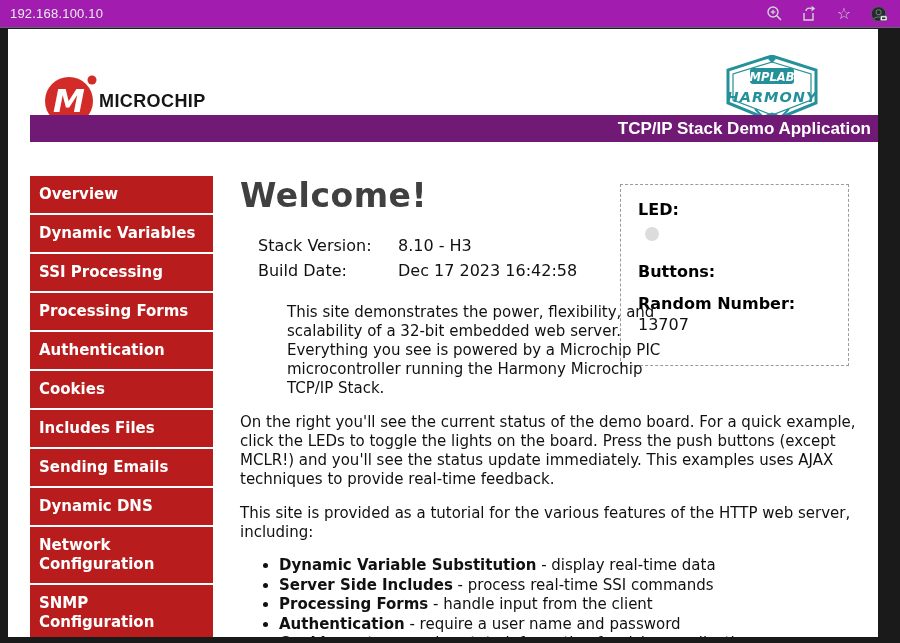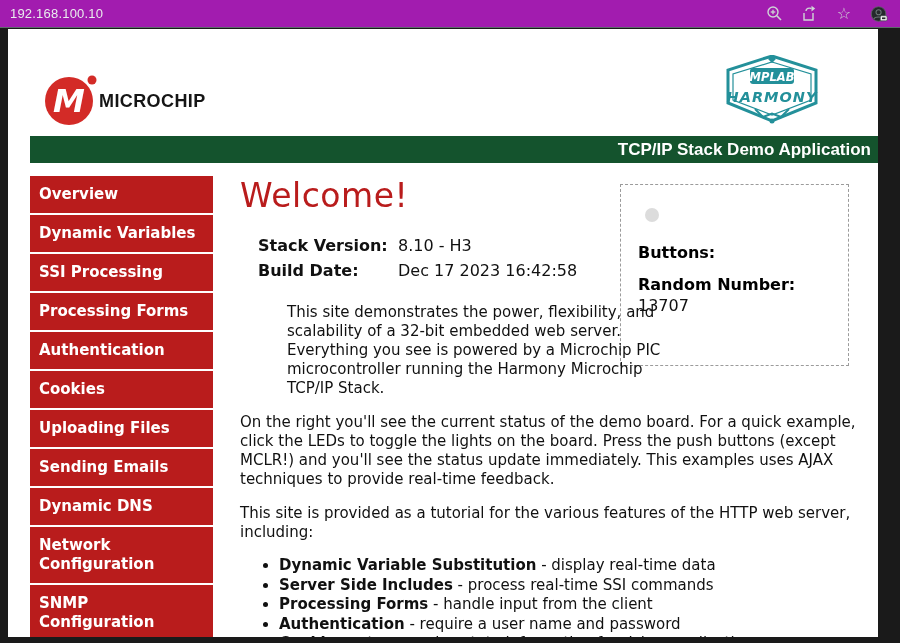--- a/index.html
+++ b/index.html
@@ -19,22 +19,22 @@
   
   .page { position:absolute; left:8px; top:29px; width:870px; height:608px;
           background:#ffffff; overflow:hidden; }
 
   
   .logo { position:absolute; left:36px; top:42px; display:flex; align-items:center; }
   .logotext { font-family:"Liberation Sans", sans-serif; font-weight:bold;
               font-size:18px; letter-spacing:.4px; color:#151515; margin-left:1px; }
   .harmony { position:absolute; left:714px; top:26px;font-style:italic; }
 
-  .banner { position:absolute; left:22px; right:0; top:107px; height:27px;
-            background:#14532d; color:#fff; text-align:right;
+  .banner { position:absolute; left:22px; right:0; top:86px; height:27px;
+            background:#701a75; color:#fff; text-align:right;
             font-family:"Liberation Sans", sans-serif; font-weight:bold;
             font-size:17px; line-height:27px; padding-right:7px; }
 
   
   .sidebar { position:absolute; left:22px; top:147px; width:183px; }
   .sbtn { background:#b91c1c; color:#ffffff; font-weight:bold; font-size:15px;
           line-height:19px; padding:9px 6px 9px 9px; margin-bottom:2px; cursor:pointer; }
 
   
   .statusbox { position:absolute; left:612px; top:155px; width:229px; height:182px;
@@ -43,24 +43,24 @@
   .led-dot { width:14px; height:14px; border-radius:50%; background:#dcdcdc;
              margin:8px 0 0 7px; cursor:pointer; }
   .mt { margin-top:21px; }
   .mt2 { margin-top:13px; }
   .vrow { margin:3px 0 0 7px; font-weight:bold; font-size:17px; }
   .vrow span { margin-right:13px; }
   .rand { font-size:16px; margin:2px 0 0 0; color:#111; }
 
   
   .main { position:absolute; left:232px; top:147px; width:616px; color:#111; }
-  .main h1 { font-size:33px; font-weight:400; color:#b91c1c; letter-spacing:.5px; }
+  .main h1 { font-size:33px; font-weight:700; color:#404040; letter-spacing:.5px; }
   .info { margin:18px 0 0 18px; }
   .irow { line-height:25px; font-size:16px; }
-  .ilabel { display:inline-block; width:140px; font-weight:bold; }
+  .ilabel { display:inline-block; width:140px; font-weight:normal; }
   .ivalue { }
   .main p { font-size:15px; line-height:19px; margin-top:15px; }
   .p1 { width:388px; margin-top:20px !important;margin-left:47px; }
   .main ul { margin:14px 0 0 0; padding-left:39px; }
   .main li { font-size:15px; line-height:19.5px; }
   .main li b { font-weight:bold; }
 </style>
 </head>
 <body>
 
@@ -125,28 +125,29 @@
     <span>TCP/IP Stack Demo Application</span>
   </div>
 
   <div class="sidebar">
     <div class="sbtn">Overview</div>
     <div class="sbtn">Dynamic Variables</div>
     <div class="sbtn">SSI Processing</div>
     <div class="sbtn">Processing Forms</div>
     <div class="sbtn">Authentication</div>
     <div class="sbtn">Cookies</div>
-    <div class="sbtn">Uploading Files</div>
+    <div class="sbtn">Includes Files</div>
     <div class="sbtn">Sending Emails</div>
     <div class="sbtn">Dynamic DNS</div>
     <div class="sbtn">Network Configuration</div>
     <div class="sbtn">SNMP Configuration</div>
   </div>
 
   <div class="statusbox">
+    <div class="sb-label">LED:</div>
     <div class="led-dot"></div>
     <div class="sb-label mt">Buttons:</div>
     <div class="sb-label mt2">Random Number:</div>
     <div class="rand">13707</div>
   </div>
 
   <div class="main">
     <h1>Welcome!</h1>
 
     <div class="info">

